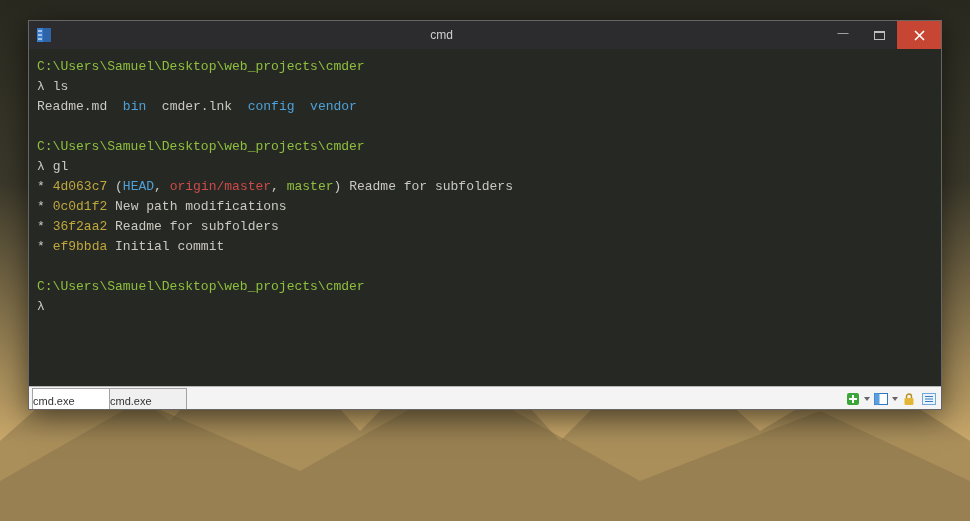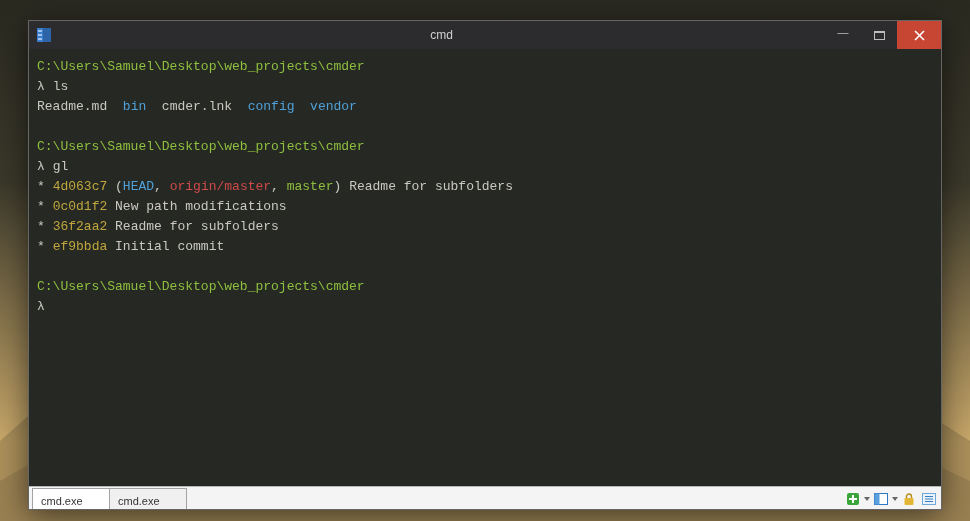--- a/index.html
+++ b/index.html
@@ -12,21 +12,21 @@
   
   .mountains {
     position: absolute; left: 0; right: 0; bottom: 0; height: 260px;
     z-index: 0; opacity: 0.35; overflow: hidden;
   }
   .mountains svg { width: 100%; height: 100%; display: block; }
 
   .window {
     position: absolute;
     left: 28px; top: 20px;
-    width: 914px; height: 490px;
+    width: 914px; height: 390px;
     background: #fdfdfd;
     border: 1px solid #666;
     box-shadow: 0 6px 28px rgba(0,0,0,0.55);
     display: flex; flex-direction: column;
     z-index: 10;
   }
   .titlebar {
     height: 28px;
     background: #2c2c2f;
     display: flex; align-items: center;
@@ -71,21 +71,21 @@
     height: 23px;
     background: #f4f4f4;
     border-top: 1px solid #b8b8b8;
     display: flex; align-items: flex-end;
     font-family: "Segoe UI", Tahoma, sans-serif;
     font-size: 11px;
     padding: 0 3px;
   }
   .tabs { display: flex; height: 21px; }
   .tab {
-    min-width: 78px; padding: 3px 12px 0 8px;
+    min-width: 78px; padding: 3px 12px 0 0;
     border: 1px solid #a3a3a3;
     border-bottom: none;
     background: #f0f0f0;
     margin-right: -1px;
     color: #333;
     display: flex; align-items: center;
   }
   .tab.active { background: #ffffff; position: relative; z-index: 1; }
   .status-spacer { flex: 1; }
   .status-icons { display: flex; align-items: center; gap: 2px; padding-bottom: 2px; }

